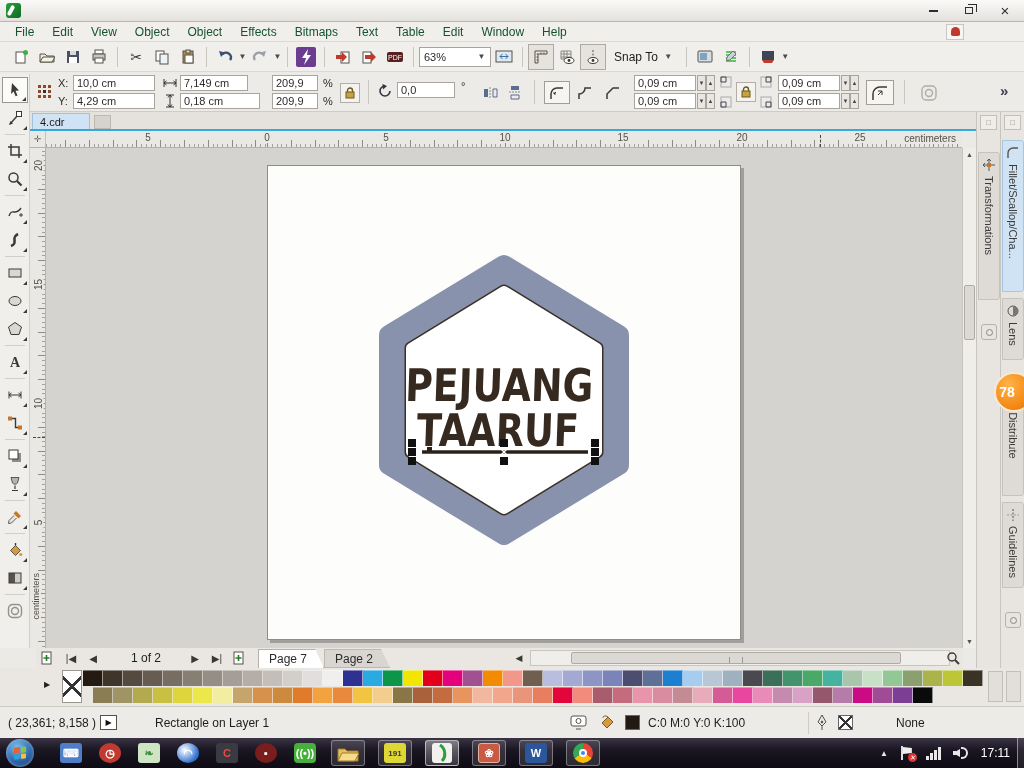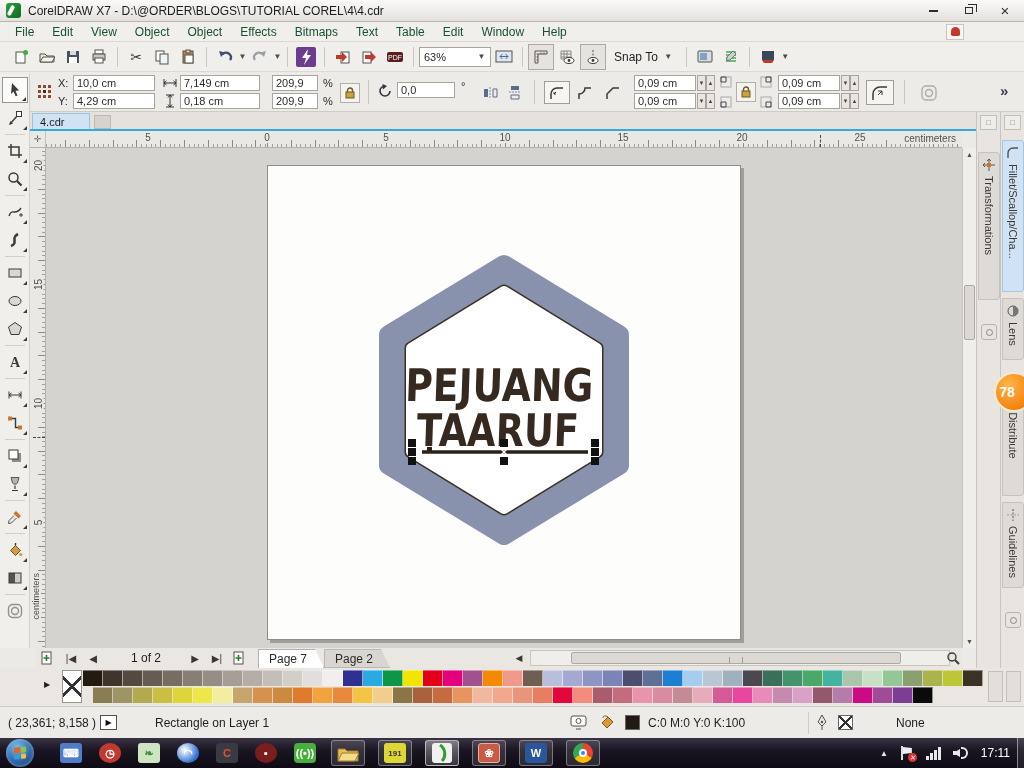--- a/index.html
+++ b/index.html
@@ -126,21 +126,20 @@
 .spk{position:relative;width:16px;height:14px}
 .spk .cone{position:absolute;left:0;top:3px;border-top:4px solid transparent;border-bottom:4px solid transparent;border-right:7px solid #e8e8e8}
 .spk .box{position:absolute;left:0;top:5px;width:3px;height:4px;background:#e8e8e8}
 .spk .wav{position:absolute;left:8px;top:1px;width:7px;height:12px;border:2px solid #e8e8e8;border-left:none;border-radius:0 7px 7px 0}
 </style>
 </head>
 <body>
 
 <div id="titlebar">
   <div class="logo"></div>
-  <div class="ttl">CorelDRAW X7 - D:\@ORDER\BLOGS\TUTORIAL COREL\4\4.cdr</div>
   <div class="wincaps">
     <span class="cap-min">
         <i></i>
       </span>
     <span class="cap-res">
         <i></i>
       </span>
     <span style="font-size:15px">×</span>
   </div>
 </div>
@@ -319,21 +318,21 @@
         <rect x="10" y="10" width="3" height="3"></rect>
       </g>
     </svg>
   <span class="pl" style="left:58px;top:5px">X:</span>
   <div class="pf" style="left:73px;top:3px;width:82px">10,0 cm</div>
   <span class="pl" style="left:58px;top:23px">Y:</span>
   <div class="pf" style="left:73px;top:21px;width:82px">4,29 cm</div>
   <svg class="abs" style="left:163px;top:6px" width="14" height="10">
       <path d="M1 1 v8 M13 1 v8 M1 5 h12 M3.5 3 L1 5 l2.5 2 M10.5 3 L13 5 l-2.5 2" stroke="#333" fill="none"></path>
     </svg>
-  <div class="pf" style="left:180px;top:3px;width:80px">7,149 cm</div>
+  <div class="pf" style="left:180px;top:3px;width:68px">7,149 cm</div>
   <svg class="abs" style="left:165px;top:22px" width="10" height="14">
       <path d="M1 1 h8 M1 13 h8 M5 1 v12 M3 3.5 L5 1 l2 2.5 M3 10.5 L5 13 l2 -2.5" stroke="#333" fill="none"></path>
     </svg>
   <div class="pf" style="left:180px;top:21px;width:80px">0,18 cm</div>
   <div class="pf" style="left:272px;top:3px;width:46px">209,9</div>
   <span class="pl" style="left:323px;top:5px">%</span>
   <div class="pf" style="left:272px;top:21px;width:46px">209,9</div>
   <span class="pl" style="left:323px;top:23px">%</span>
   <div class="pbtn" style="left:340px;top:11px;width:20px;height:20px;border:1px solid #b3afa8;background:#f5f3f0">
       <svg width="10" height="12">

